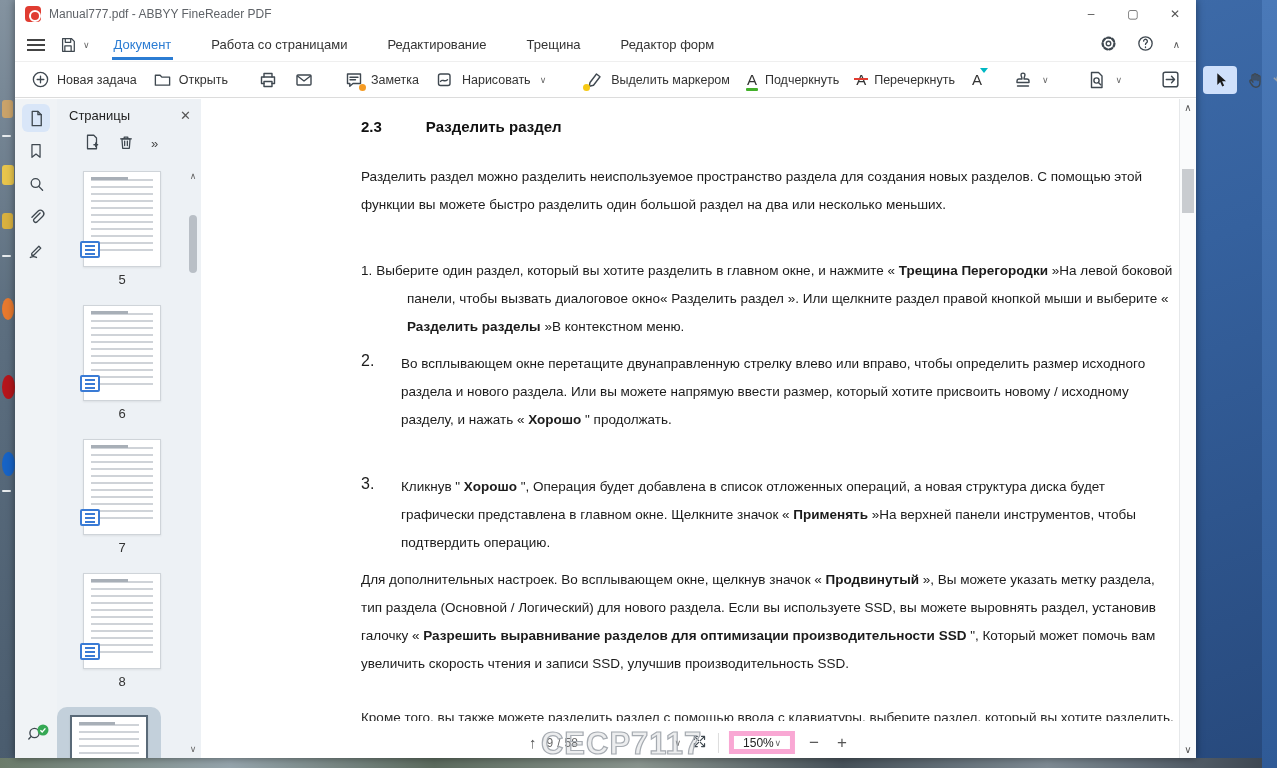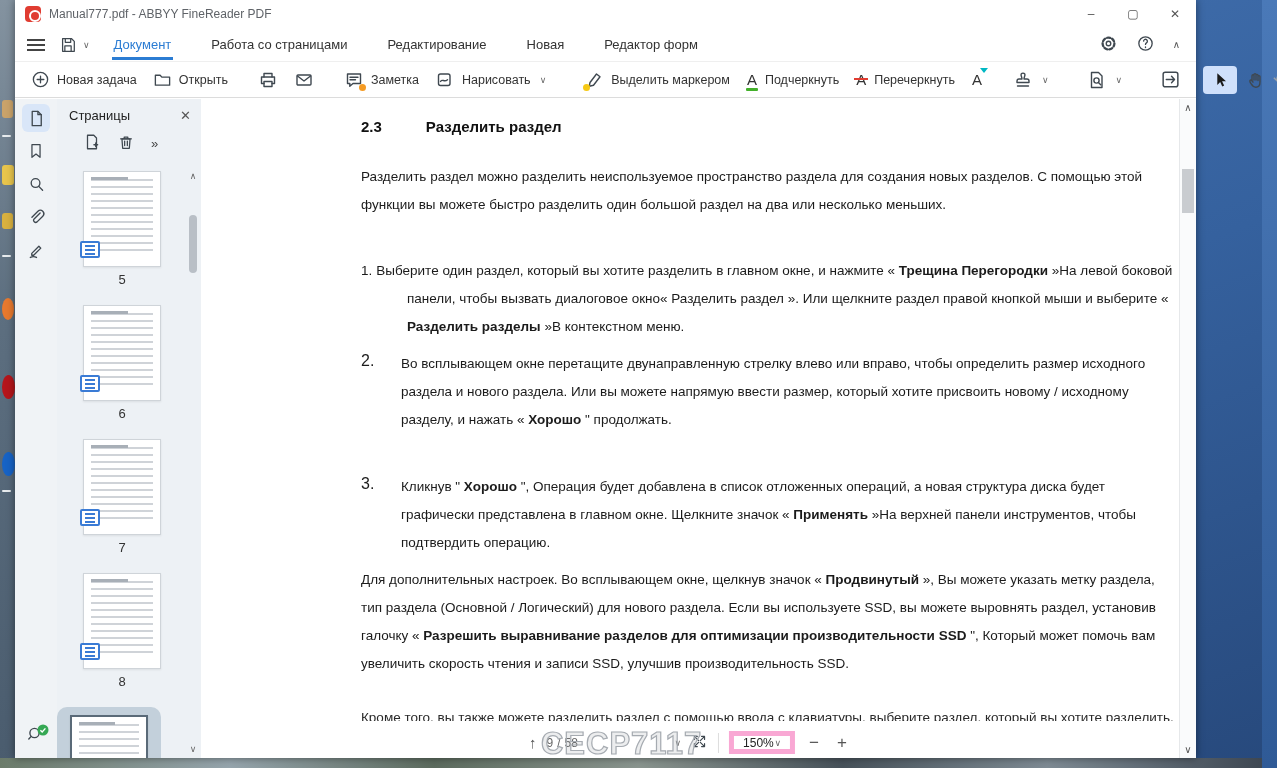--- a/index.html
+++ b/index.html
@@ -151,21 +151,21 @@
             <path d="M4 3h10l3 3v11H4z"></path>
             <path d="M7 3v4h6V3"></path>
             <path d="M6.5 17v-6h7v6"></path>
           </svg>
       </span>
       <span class="chev">∨</span>
       <div class="tabs" id="menu-tabs">
           <div class="tab active">Документ</div>
           <div class="tab">Работа со страницами</div>
           <div class="tab">Редактирование</div>
-          <div class="tab">Новая</div>
+          <div class="tab">Трещина</div>
           <div class="tab">Редактор форм</div>
         </div>
       <div class="menubar-right">
         <span>
           <svg class="i" width="19" height="19" viewBox="0 0 20 20">
               <circle cx="10" cy="10" r="6.2" stroke-width="2.4" stroke-dasharray="3.2 2.2"></circle>
               <circle cx="10" cy="10" r="2.4"></circle>
             </svg>
         </span>
         <span>

